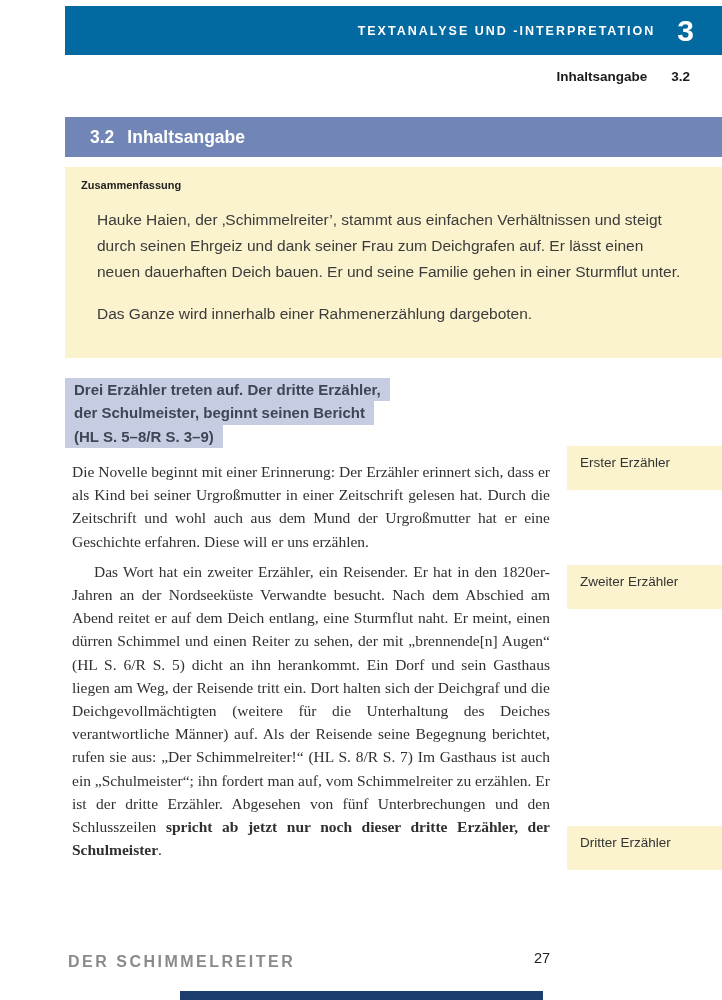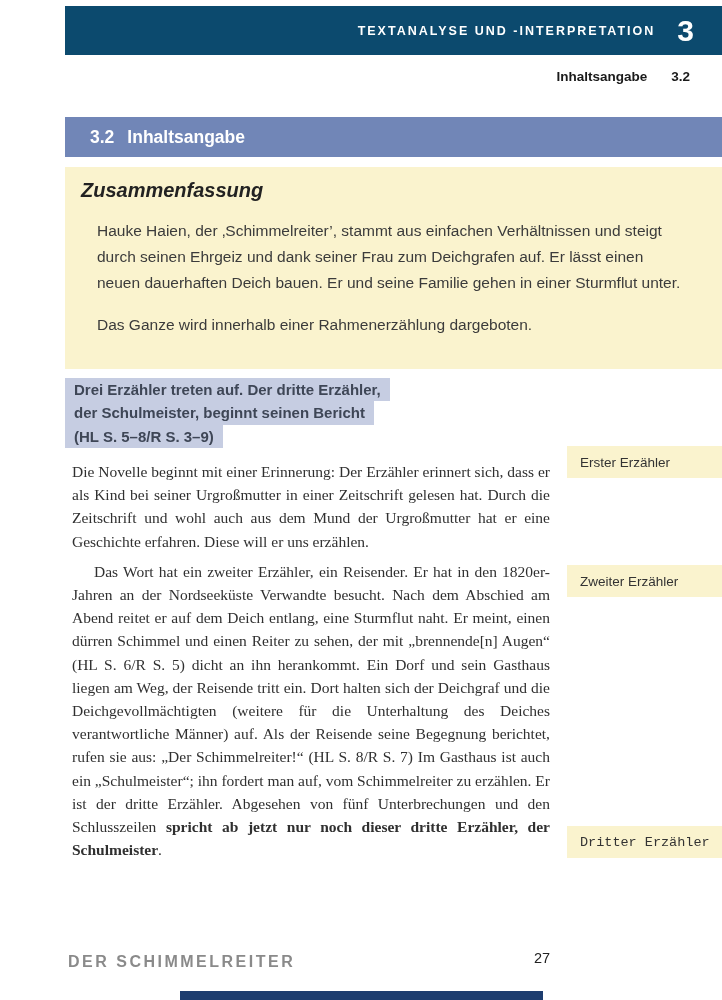--- a/index.html
+++ b/index.html
@@ -10,21 +10,21 @@
     background: #ffffff;
     font-family: "Liberation Sans", sans-serif;
     overflow: hidden;
   }
 
   
   .top-bar {
     position: absolute;
     left: 65px; top: 6px;
     width: 657px; height: 49px;
-    background: #0c4a6e;
+    background: #0369a1;
     display: flex;
     align-items: center;
     justify-content: flex-end;
   }
   .top-bar-title {
     color: #ffffff;
     font-size: 12.5px;
     font-weight: bold;
     letter-spacing: 2px;
     text-transform: uppercase;
@@ -67,25 +67,24 @@
   
   .summary-box {
     position: absolute;
     left: 65px; top: 167px;
     width: 657px;
     box-sizing: border-box;
     background: #faf3ce;
     padding: 12px 16px 15px 16px;
   }
   .summary-heading {
-    font-size: 20px;
+    font-size: 11px;
     font-weight: bold;
     color: #222222;
     margin: 0 0 12px 0;
-    font-style: italic;
   }
   .summary-text p {
     margin: 16px;
     font-size: 15.5px;
     line-height: 26px;
     color: #3b3b3b;
   }
 
   
   .subheading {
@@ -115,30 +114,30 @@
   }
   .body-copy p { margin: 7px; font-family: Liberation Serif, serif; }
   .body-copy p.indent { text-indent: 22px; }
   .body-copy .bold { font-weight: bold; }
 
   
   .margin-note {
     position: absolute;
     left: 567px;
     width: 155px;
-    height: 32px;
+    height: 44px;
     box-sizing: border-box;
     background: #faf3ce;
     padding: 9px 0 0 13px;
     font-size: 13.5px;
     color: #333333;
   }
   .note-1 { top: 446px; }
   .note-2 { top: 565px; }
-  .note-3 { top: 826px; font-family: Liberation Mono, monospace; }
+  .note-3 { top: 826px; }
 
   
   .footer-title {
     position: absolute;
     left: 68px; top: 953px;
     font-size: 16px;
     font-weight: bold;
     letter-spacing: 2.5px;
     color: #8a8a8a;
   }

